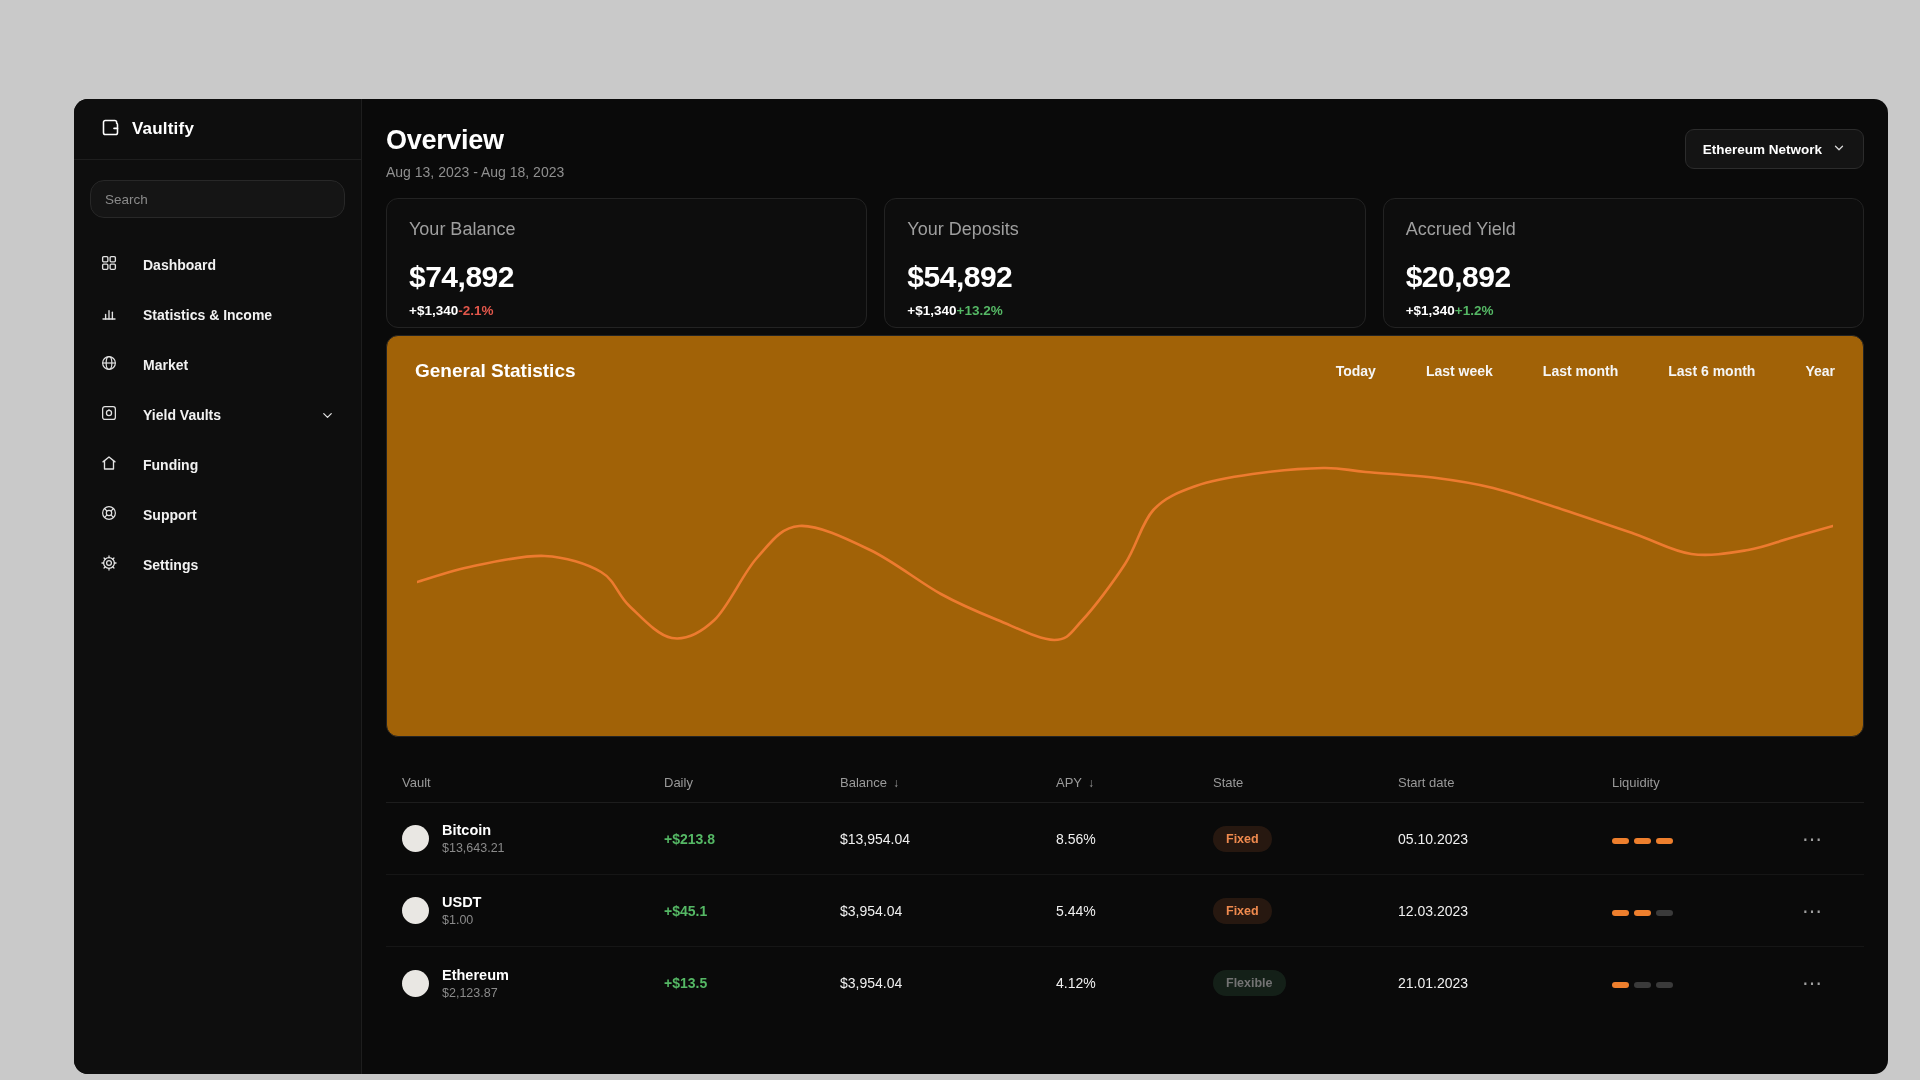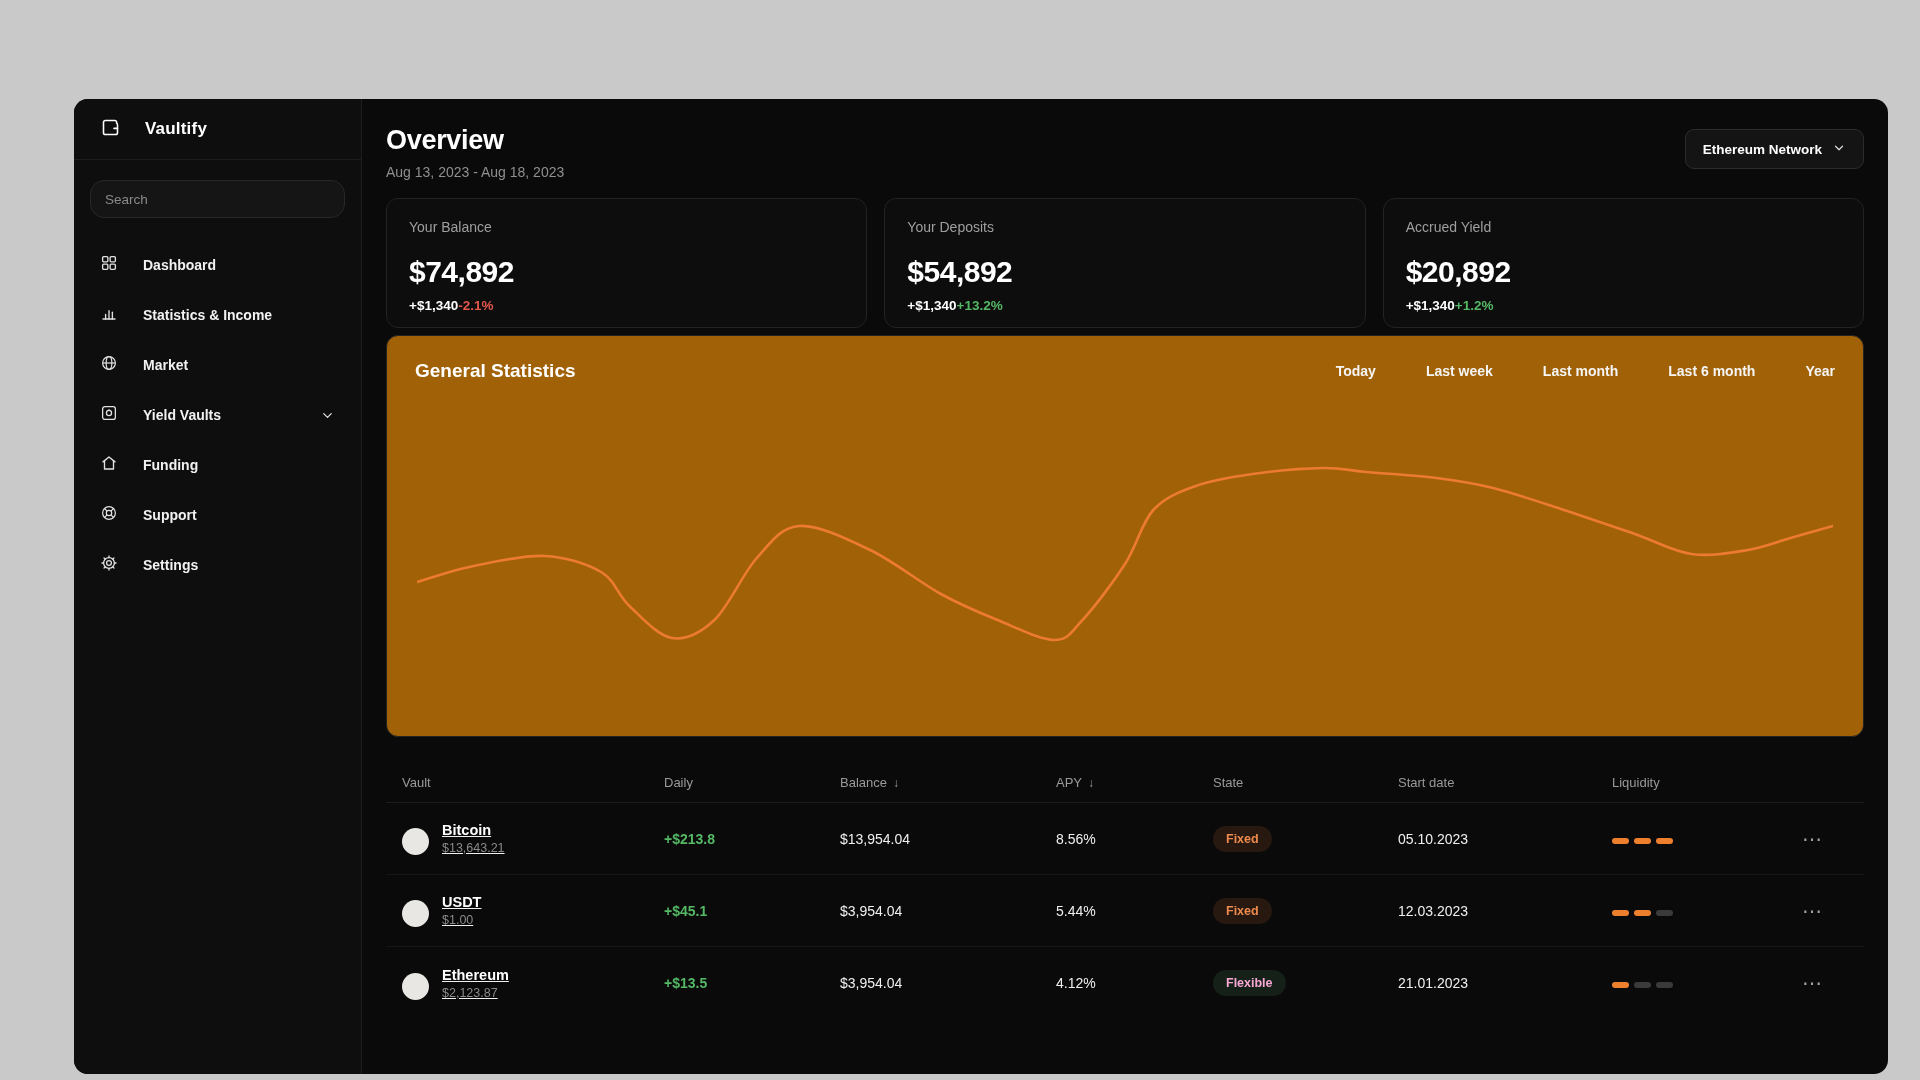--- a/index.html
+++ b/index.html
@@ -6,21 +6,21 @@
   html,body { width:1920px; height:1080px; overflow:hidden; }
   body { background:#c9c9c9; font-family:"Liberation Sans", sans-serif; }
 
   .window {
     position:absolute; left:74px; top:99px; width:1814px; height:975px;
     background:#0a0a0a; border-radius:14px; display:flex; overflow:hidden;
   }
 
   
   .sidebar { width:288px; flex-shrink:0; background:#0e0e0e; border-right:1px solid #1e1e1e; display:flex; flex-direction:column; }
-  .logo-row { height:61px; display:flex; align-items:center; gap:24px; padding:0 26px; border-bottom:1px solid #1e1e1e; }
+  .logo-row { height:61px; display:flex; align-items:center; gap:11px; padding:0 26px; border-bottom:1px solid #1e1e1e; }
   .logo-row svg { color:#ffffff; }
   .logo-text { color:#ffffff; font-size:17px; font-weight:700; letter-spacing:.2px; }
   .search-wrap { padding:20px 16px 8px 16px; }
   .search-input {
     width:100%; height:38px; background:#151515; border:1px solid #282828; border-radius:14px;
     color:#cfcfcf; font-size:13.5px; padding:0 14px; outline:none; font-family:inherit;
   }
   .search-input::placeholder { color:#8a8a8a; }
   .nav { padding:14px 10px; display:flex; flex-direction:column; }
   .nav-item { height:50px; display:flex; align-items:center; gap:25px; padding:0 16px; border-radius:9px; cursor:pointer; }
@@ -36,21 +36,21 @@
   .network-btn {
     display:flex; align-items:center; gap:10px; height:40px; padding:0 17px; margin-top:4px;
     background:#141414; border:1px solid #2c2c2c; border-radius:9px; color:#ffffff;
     font-size:13.5px; font-weight:600; cursor:pointer; font-family:inherit;
   }
   .network-btn svg { color:#d8d8d8; }
 
   
   .cards { display:flex; gap:17px; margin-top:18px; }
   .card { flex:1; background:#0d0d0d; border:1px solid #232323; border-radius:12px; padding:20px 22px; height:130px; }
-  .card-label { color:#9f9f9f; font-size:14px; }
+  .card-label { color:#9f9f9f; font-size:18px; }
   .card-value { color:#ffffff; font-size:30px; font-weight:700; letter-spacing:-.5px; margin-top:20px; }
   .card-change { margin-top:9px; font-size:13.5px; font-weight:600; color:#ffffff; }
   .pct { font-weight:600; }
   .pct[data-trend="up"] { color:#55b865; }
   .pct[data-trend="down"] { color:#e2574b; }
 
   
   .stats-card { position:relative; margin-top:7px; height:402px; border:1px solid #232323; border-radius:12px; background:#a16207; padding:24px 28px; }
   .stats-head { display:flex; justify-content:space-between; align-items:center; }
   .stats-title { color:#ffffff; font-size:19px; font-weight:700; }
@@ -60,30 +60,30 @@
   .chart-area svg { width:100%; height:100%; }
 
   
   .table { margin-top:26px; }
   .thead, .trow { display:grid; grid-template-columns:262px 176px 216px 157px 185px 214px 190px 1fr; align-items:center; padding-left:16px; }
   .thead { height:40px; border-bottom:1px solid #1d1d1d; }
   .th { color:#9a9a9a; font-size:13px; display:flex; align-items:center; gap:6px; }
   .sort { color:#9a9a9a; font-size:12px; }
   .trow { height:72px; border-bottom:1px solid #161616; }
   .trow:last-child { border-bottom:none; }
-  .vault-cell { display:flex; align-items:flex-end; gap:13px;text-decoration:underline; }
+  .vault-cell { display:flex; align-items:center; gap:13px; }
   .coin { width:27px; height:27px; border-radius:50%; background:#e9e7e3; flex-shrink:0; }
   .coin-meta { display:flex; flex-direction:column; gap:3px; }
   .coin-name { color:#ffffff; font-size:14.5px; font-weight:600; }
   .coin-price { color:#8a8a8a; font-size:12.5px; }
   .cell { color:#f0f0f0; font-size:14px; }
   .daily { color:#55b865; font-weight:600; }
   .badge { display:inline-block; padding:6px 13px; border-radius:14px; font-size:12.5px; font-weight:600; }
   .badge[data-variant="fixed"] { color:#ef8a4e; background:rgba(236,125,60,.13); }
-  .badge[data-variant="flexible"] { color:#f9a8d4; background:rgba(100,200,135,.12); }
+  .badge[data-variant="flexible"] { color:#737373; background:rgba(100,200,135,.12); }
   .liquidity { display:inline-flex; gap:5px; }
   .dash { width:17px; height:6px; border-radius:3px; background:#3a3a3a; }
   .liquidity[data-level="3"] .dash { background:#ee7f2d; }
   .liquidity[data-level="2"] .dash:nth-child(-n+2) { background:#ee7f2d; }
   .liquidity[data-level="1"] .dash:nth-child(1) { background:#ee7f2d; }
   .row-menu { color:#a0a0a0; font-size:20px; letter-spacing:2px; cursor:pointer; }
 </style>
 </head>
 <body>
 

